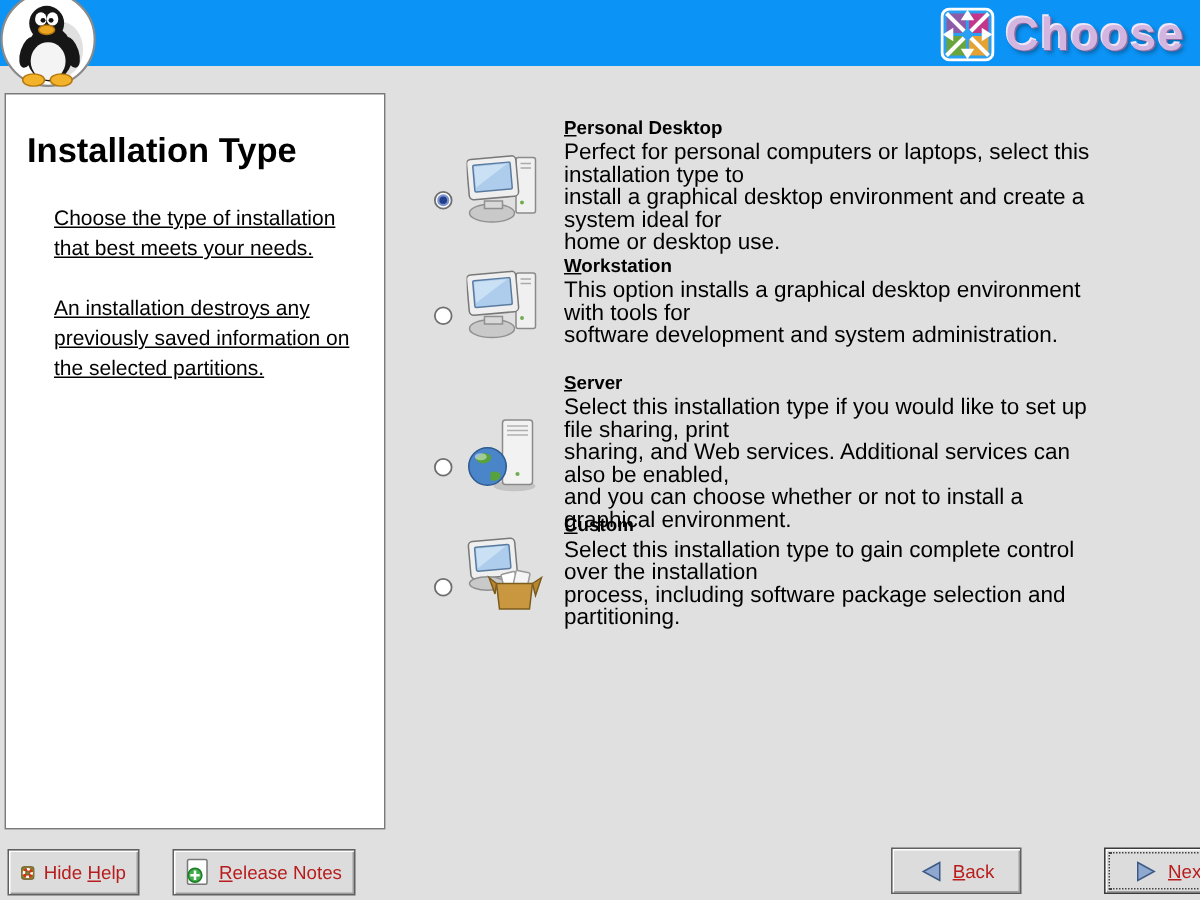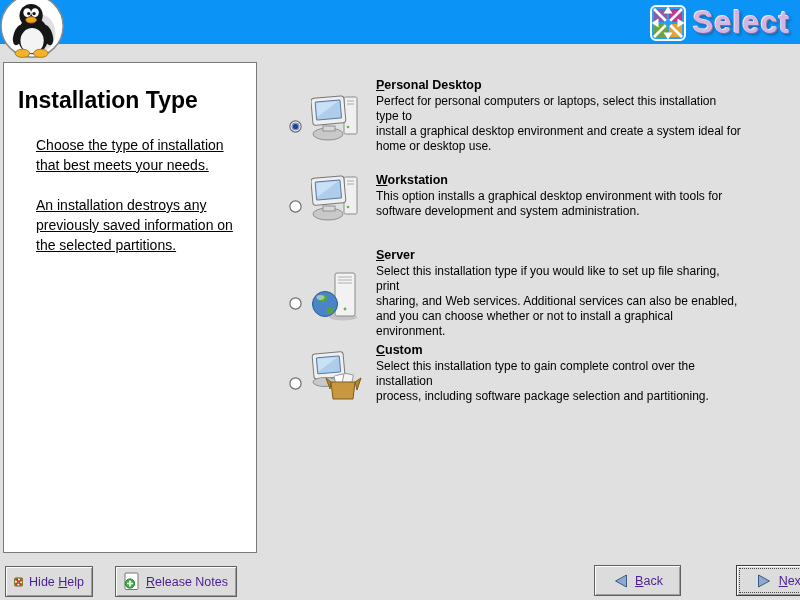--- a/index.html
+++ b/index.html
@@ -29,29 +29,29 @@
     font-size:14px;line-height:20px;margin:20px 0 0 19px;
     white-space:pre-line;
     text-decoration:underline;
   }
   
   .option{position:absolute;display:flex;align-items:center;}
   .radio{flex:0 0 auto;margin-top:20px;cursor:default;}
   .opt-icon{flex:0 0 auto;margin:4px 13px 0 9px;}
   .opt-text{width:365px;}
   .opt-title{font-size:12.5px;font-weight:bold;line-height:15px;display:block;}
-  .opt-desc{font-size:12px;line-height:15px;white-space:pre-line;margin-top:1px;}
+  .opt-desc{font-size:15px;line-height:15px;white-space:pre-line;margin-top:1px;}
   .mn{text-decoration:underline;}
   
   .btn{
     position:absolute;height:31px;box-sizing:border-box;
     background:#dcdcdc;border:1px solid #606060;
     box-shadow:inset 1px 1px 0 #ffffff, inset -1px -1px 0 #9d9d9d;
     display:flex;align-items:center;justify-content:center;gap:6px;
-    font-family:"Liberation Sans", sans-serif;font-size:12.5px;color:#4c1d95;
+    font-family:"Liberation Sans", sans-serif;font-size:12.5px;color:#b91c1c;
     padding:0 8px;cursor:default;
   }
   .btn-focus{outline:1px dotted #444;outline-offset:-4px;border-color:#3c3c3c;}
   .btn-label{white-space:nowrap;}
 </style>
 </head>
 <body>
 
 <div class="topbar"></div>
 
@@ -79,21 +79,21 @@
     <rect x="19" y="4" width="13" height="13" fill="#c2368b"></rect>
     <rect x="4" y="19" width="13" height="13" fill="#6aa43d"></rect>
     <rect x="19" y="19" width="13" height="13" fill="#e3a231"></rect>
     <path d="M4 4 L32 32 M32 4 L4 32" stroke="#ffffff" stroke-width="2.6"></path>
     <path d="M1.5 18 l7 -4.5 v9 z" fill="#ffffff"></path>
     <path d="M34.5 18 l-7 -4.5 v9 z" fill="#ffffff"></path>
     <path d="M18 1.5 l-4.5 7 h9 z" fill="#ffffff"></path>
     <path d="M18 34.5 l-4.5 -7 h9 z" fill="#ffffff"></path>
     <rect x="14.8" y="14.8" width="6.4" height="6.4" fill="#2aa0f2" transform="rotate(45 18 18)"></rect>
   </svg>
-  <span class="centos-text">Select</span>
+  <span class="centos-text">Choose</span>
 </div>
 
 <div class="help-panel">
   <h1 class="help-title">Installation Type</h1>
   <p>Choose the type of installation
 that best meets your needs.</p>
   <p>An installation destroys any
 previously saved information on
 the selected partitions.</p>
 </div>

